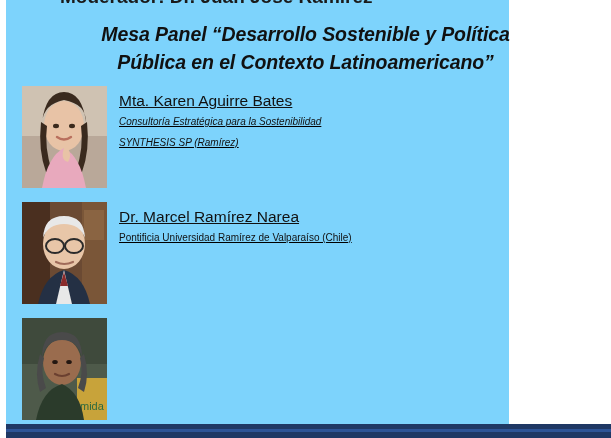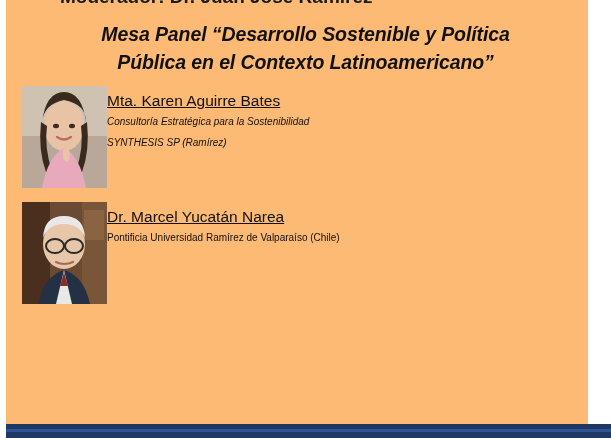--- a/index.html
+++ b/index.html
@@ -9,23 +9,23 @@
   body {
     width: 611px;
     height: 438px;
     background: #ffffff;
     font-family: "Liberation Serif", serif;
     overflow: hidden;
     position: relative;
   }
   .slide {
     position: relative;
-    width: 588px;
+    width: 509px;
     height: 438px;
-    background: #fdba74;
+    background: #7dd3fc;
     box-sizing: border-box;
   }
   .top-clip {
     position: absolute;
     top: 0;
     left: 0;
     width: 611px;
     height: 10px;
     overflow: hidden;
   }
@@ -76,21 +76,23 @@
     overflow: hidden;
     position: relative;
     background: #b9ada3;
   }
   .photo svg {
     display: block;
     width: 85px;
     height: 102px;
   }
   .info {
+    margin-left: 12px;
     padding-top: 4px;
+    text-decoration: underline;
   }
   .pname {
     font-family: "Liberation Sans", sans-serif;
     font-size: 15.5px;
     color: #111111;
     text-decoration: underline;
     line-height: 21px;
     white-space: nowrap;
   }
   .paffil {
@@ -180,27 +182,43 @@
           <ellipse cx="33" cy="44" rx="9" ry="7" fill="none" stroke="#2a2a2a" stroke-width="2"></ellipse>
           <ellipse cx="52" cy="44" rx="9" ry="7" fill="none" stroke="#2a2a2a" stroke-width="2"></ellipse>
           <line x1="42" y1="44" x2="43" y2="44" stroke="#2a2a2a" stroke-width="2"></line>
           <path d="M34 60 Q42 64 51 60" stroke="#a06c5a" stroke-width="2.2" fill="none" stroke-linecap="round"></path>
           <path d="M42 68 Q22 74 16 102 L68 102 Q62 74 42 68 Z" fill="#243044"></path>
           <path d="M42 68 L34 102 L50 102 Z" fill="#e8e8e8"></path>
           <path d="M42 70 L38 84 L46 84 Z" fill="#8a2b2b"></path>
         </svg>
       </div>
       <div class="info">
-        <div class="pname">Dr. Marcel Yucatán Narea</div>
+        <div class="pname">Dr. Marcel Ramírez Narea</div>
         <div class="paffil">Pontificia Universidad Ramírez de Valparaíso (Chile)</div>
         <div class="paffil"></div>
       </div>
     </div>
 
     <div class="panelist">
+      <div class="photo">
+        <svg viewBox="0 0 85 102" preserveAspectRatio="none">
+          <rect x="0" y="0" width="85" height="102" fill="#4e5a4a"></rect>
+          <rect x="0" y="0" width="85" height="46" fill="#3f4a3c"></rect>
+          <rect x="55" y="60" width="30" height="42" fill="#c8a33a"></rect>
+          <text x="58" y="92" font-family="Liberation Sans, sans-serif" font-size="11" fill="#2f6b3f">mida</text>
+          <ellipse cx="40" cy="44" rx="19" ry="23" fill="#9a6c4e"></ellipse>
+          <path d="M20 40 Q20 14 40 14 Q60 14 60 40 Q56 22 40 22 Q24 22 20 40 Z" fill="#4a4a4a"></path>
+          <path d="M18 36 Q12 56 18 74 L24 70 Q18 54 22 40 Z" fill="#4a4a4a"></path>
+          <path d="M62 36 Q68 56 62 74 L56 70 Q62 54 58 40 Z" fill="#4a4a4a"></path>
+          <ellipse cx="33" cy="44" rx="2.8" ry="2" fill="#241812"></ellipse>
+          <ellipse cx="47" cy="44" rx="2.8" ry="2" fill="#241812"></ellipse>
+          <path d="M33 56 Q40 60 47 56" stroke="#6b4030" stroke-width="2.2" fill="none" stroke-linecap="round"></path>
+          <path d="M40 66 Q20 72 14 102 L62 102 Q58 74 40 66 Z" fill="#2b3b2b"></path>
+        </svg>
+      </div>
     </div>
 
   </div>
 
   <div class="bottom-bar"></div>
   <div class="bottom-bar-inner"></div>
   <div class="left-edge"></div>
 
 </div>
 

